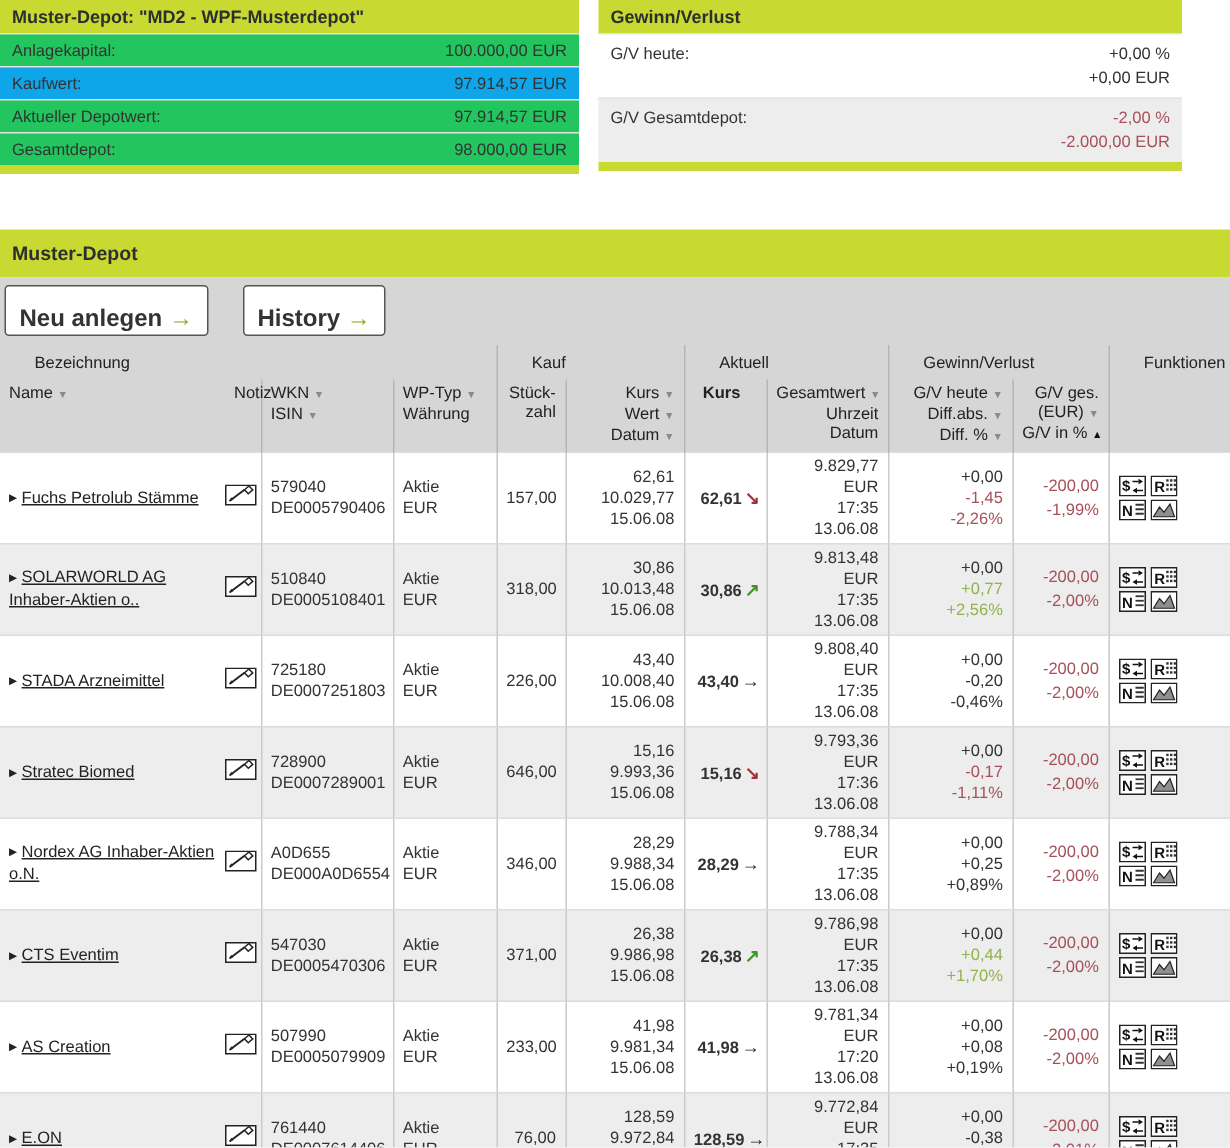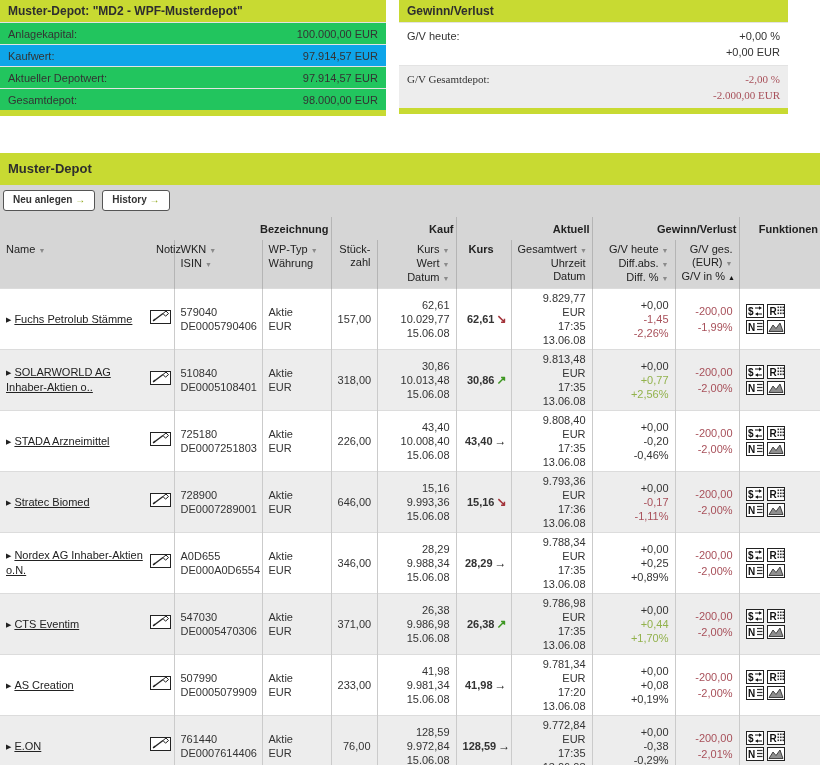--- a/index.html
+++ b/index.html
@@ -11,42 +11,42 @@
   .panel-left{left:0;width:386px;}
   .panel-right{left:399px;width:389px;}
   .panel-hd{background:#c8da32;color:#2e2e2e;font-weight:bold;font-size:12px;
             padding:4px 8px;line-height:14px;}
   .panel-ft{height:6px;background:#c8da32;}
   .srow{display:flex;justify-content:space-between;padding:4px 8px 3px;line-height:14px;
         border-top:1px solid #e3e3e3;background:#22c55e;}
   .srow.alt{background:#0ea5e9;}
   .gvrow{display:flex;justify-content:space-between;padding:5px 8px;line-height:16px;
          border-top:1px solid #e3e3e3;background:#fff;}
-  .gvrow.alt{background:#ededed;font-family:Liberation Serif, serif;}
+  .gvrow.alt{background:#ededed;}
   .gvrow .vals{text-align:right;}
   .gvrow.neg .vals{color:#a8505a;}
 
   
   .section-bar{position:absolute;top:153px;left:0;width:820px;height:32px;background:#c8da32;
                box-sizing:border-box;font-weight:bold;font-size:13px;line-height:32px;
                padding-left:8px;color:#2e2e2e;}
 
   
   .content{position:absolute;top:185px;left:0;width:820px;height:580px;background:#d6d6d6;}
   .toolbar{padding:5px 3px 6px;}
   .btn{display:inline-block;background:#fff;border:1px solid #555;border-radius:3px;
-       padding:2px 9px 3px;margin-right:4px;font-weight:bold;font-size:10px;color:#333;
+       padding:15px 9px 3px;margin-right:20px;font-weight:bold;font-size:16px;color:#333;
        cursor:pointer;line-height:14px;}
   .btn .barrow{color:#8ea718;font-weight:bold;}
 
   
   table.tbl{width:820px;border-collapse:collapse;table-layout:fixed;}
   thead th{background:#d6d6d6;text-align:left;vertical-align:top;font-weight:normal;
            font-size:11px;color:#222;padding:3px 6px;}
-  tr.grp th{font-weight:bold;padding:6px 2px 1px;height:16px;text-align:right;}
+  tr.grp th{font-weight:normal;padding:6px 23px 1px;height:16px;}
   .bl{border-left:1px solid #b5b5b5;}
   .hl{line-height:13px;white-space:nowrap;}
   .r{text-align:right;}
   .bold{font-weight:bold;}
   .sort{font-size:7px;color:#8a8a8a;}
   .sort.asc{color:#111;}
   th.kurs-h{padding-right:17px;}
   tr.sub th{height:42px;}
 
   tbody tr{height:48px;background:#fff;border-top:1px solid #dcdcdc;}

